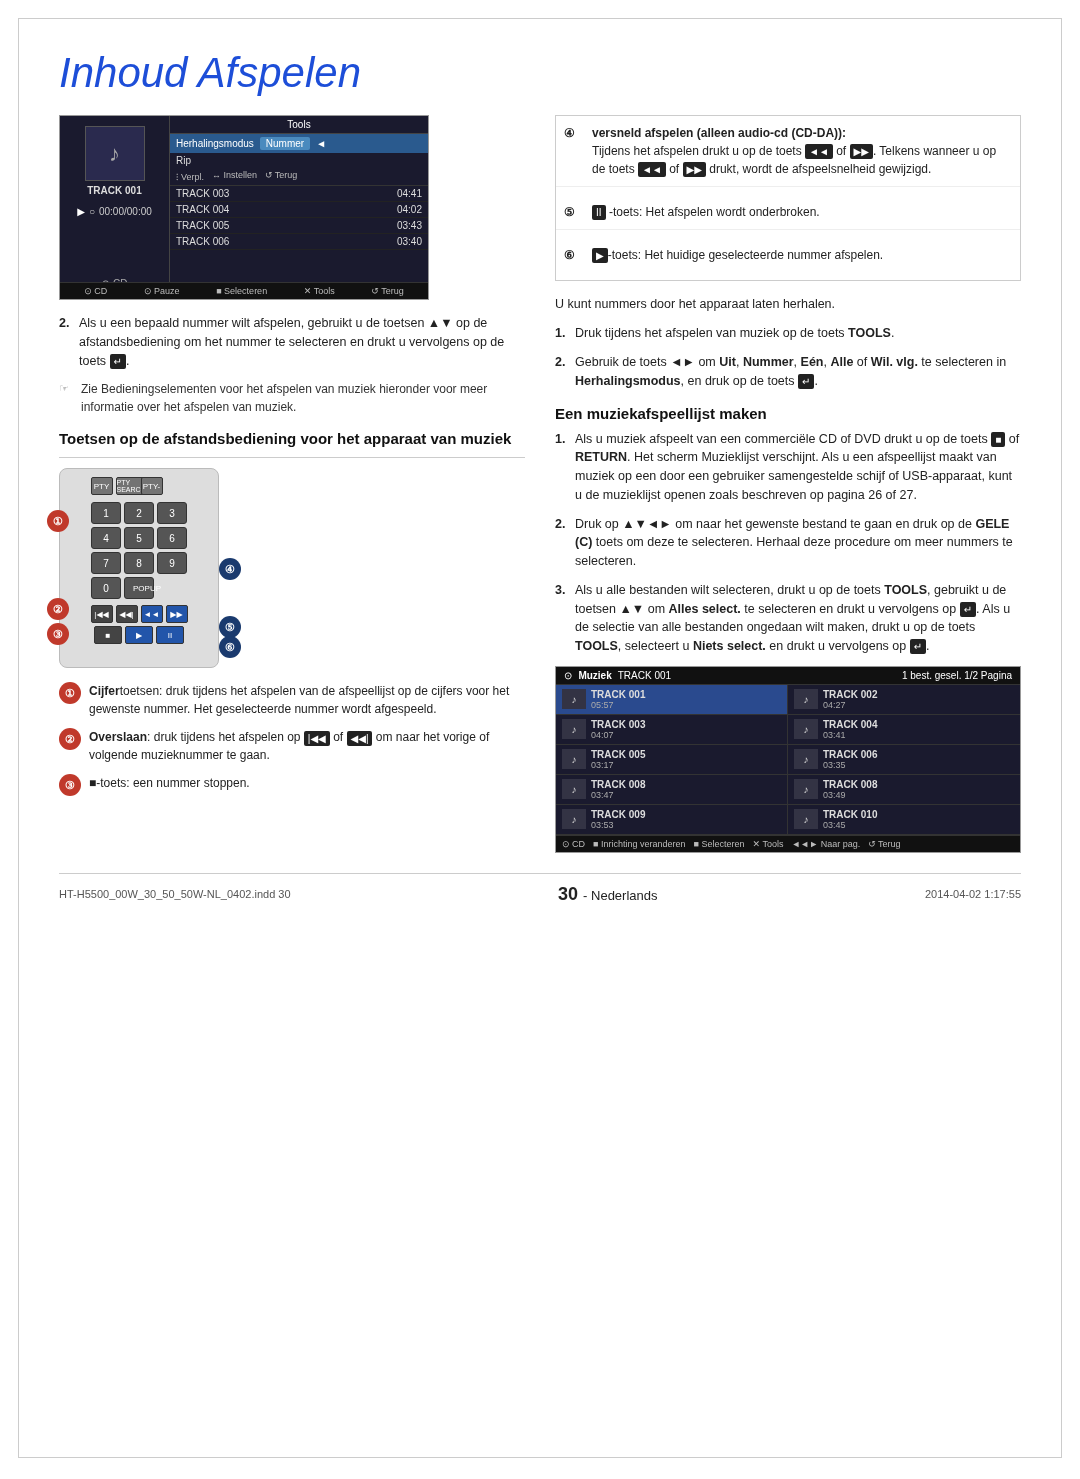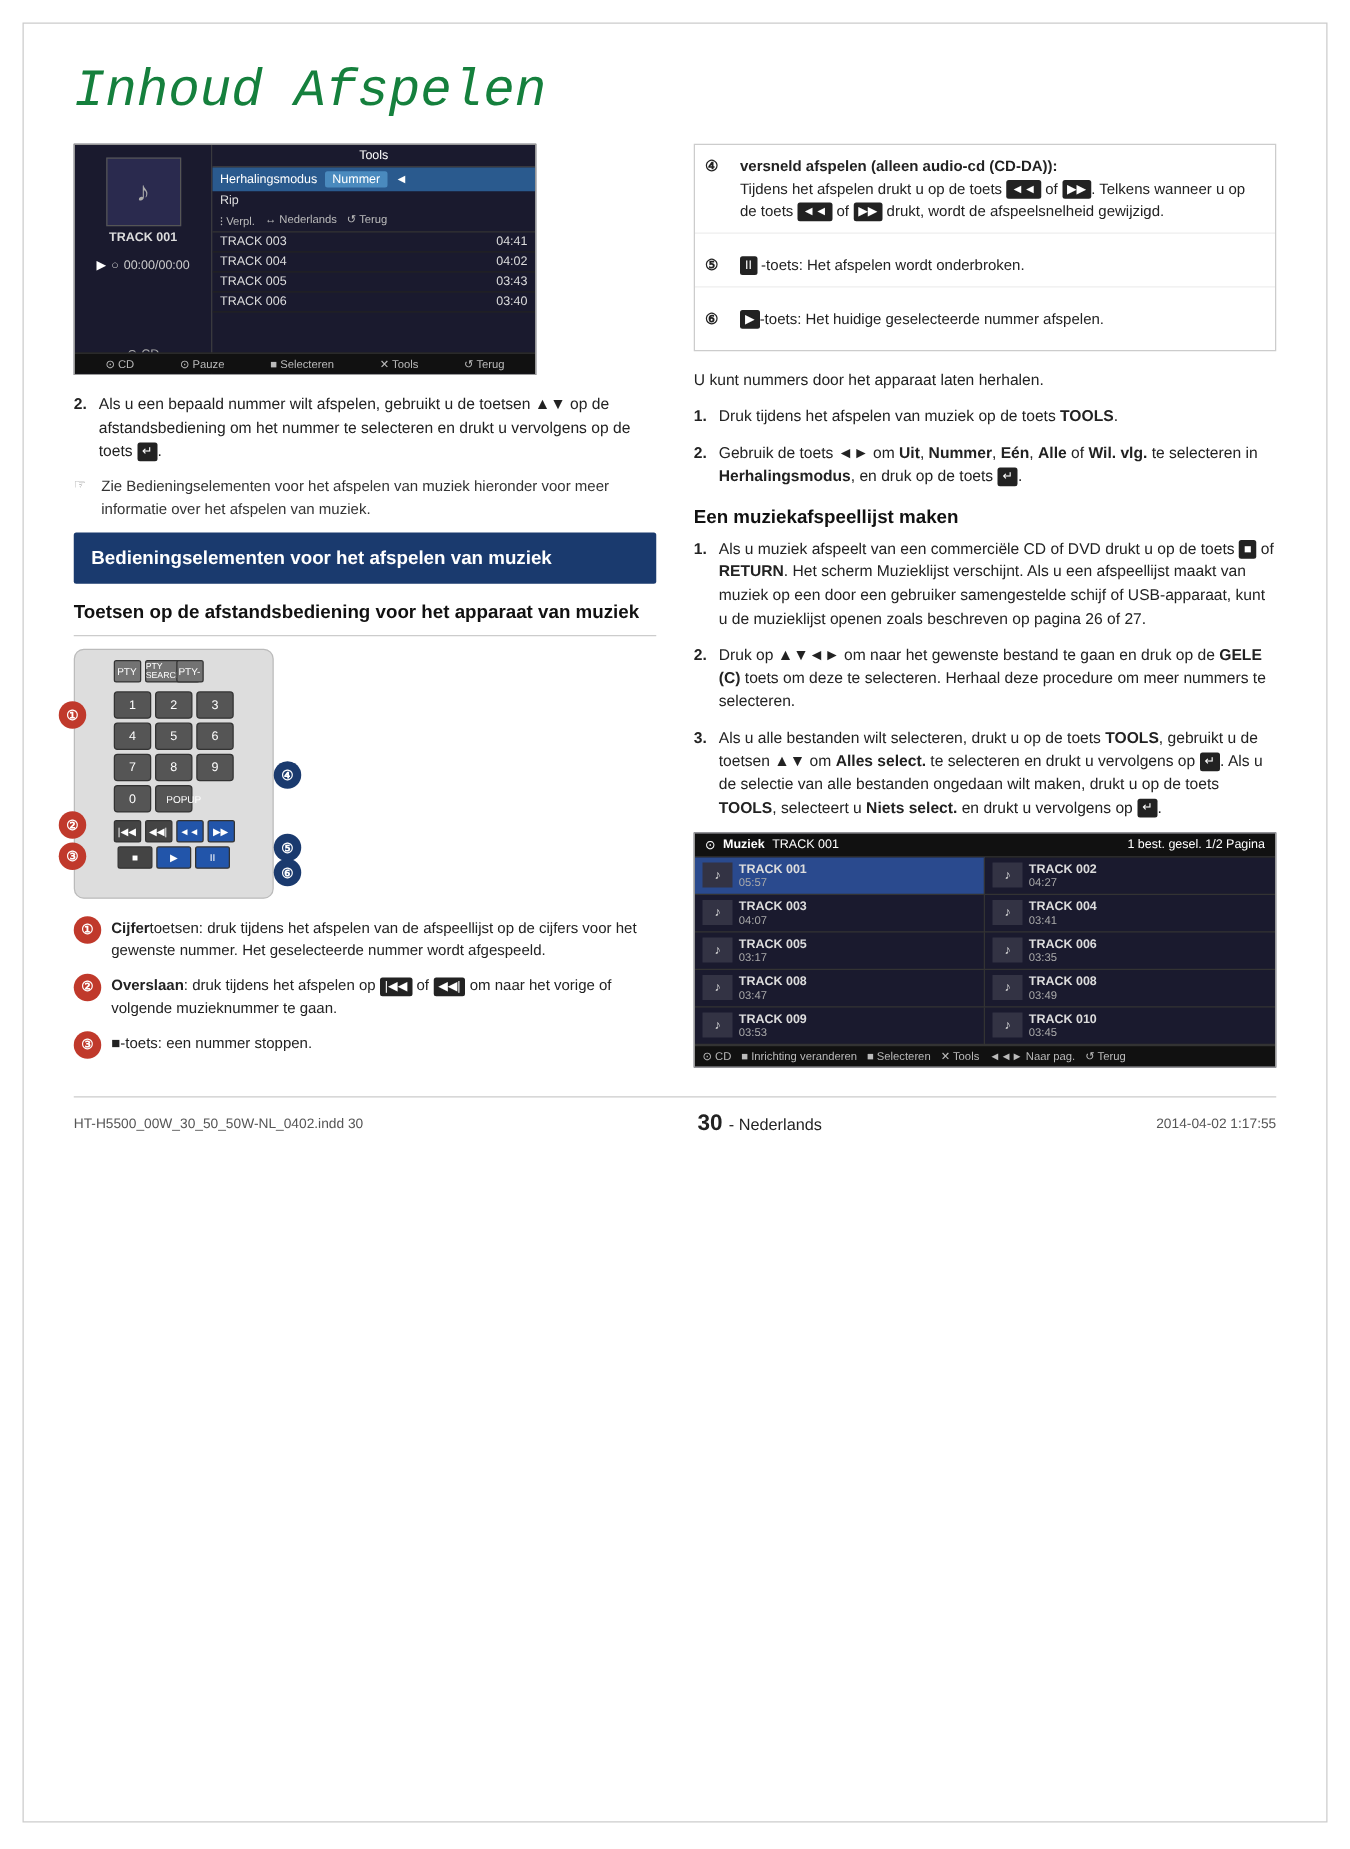--- a/index.html
+++ b/index.html
@@ -13,26 +13,26 @@
       font-size: 13px;
     }
     .page-border {
       border: 1px solid #ccc;
       margin: 18px;
       padding: 30px 40px 20px 40px;
       min-height: 1440px;
       position: relative;
     }
     h1.page-title {
-      font-family: Liberation Mono, monospace;
+      font-family: Liberation Sans, sans-serif;
       font-size: 42px;
       font-style: italic;
       font-weight: normal;
       margin-bottom: 18px;
-      color: #15803d;
+      color: #1d4ed8;
     }
     
     .cd-screen-area {
       border: 1px solid #999;
       display: flex;
       background: #1a1a2e;
       color: #fff;
       width: 370px;
       height: 185px;
       margin-bottom: 14px;
@@ -417,21 +417,21 @@
         <div class="cd-right-panel">
           <div class="cd-tools-header">Tools</div>
           <div class="cd-menu-row">
             <span>Herhalingsmodus</span>
             <span class="active-tab">Nummer</span>
             <span>◄</span>
           </div>
           <div class="cd-rip-row">Rip</div>
           <div class="cd-nav-row">
             <span>⁝ Verpl.</span>
-            <span>↔ Nederlands</span>
+            <span>↔ Instellen</span>
             <span>↺ Terug</span>
           </div>
           <div class="cd-track-list">
             <div class="cd-track-item">
               <span>TRACK 003</span>
                 <span>04:41</span>
             </div>
             <div class="cd-track-item">
               <span>TRACK 004</span>
                 <span>04:02</span>
@@ -458,23 +458,20 @@
       <div class="bullet-item">
         <span class="bullet-num">2.</span>
         <span>Als u een bepaald nummer wilt afspelen, gebruikt u de toetsen ▲▼ op de afstandsbediening om het nummer te selecteren en drukt u vervolgens op de toets <span class="icon-inline">↵</span>.</span>
       </div>
 
       <div class="note-item">
         <span class="note-icon">☞</span>
         <span>Zie Bedieningselementen voor het afspelen van muziek hieronder voor meer informatie over het afspelen van muziek.</span>
       </div>
 
-      <div class="section-box">
-        <h2>Bedieningselementen voor het afspelen van muziek</h2>
-      </div>
 
 
       <div class="section-title">Toetsen op de afstandsbediening voor het apparaat van muziek</div>
       <div class="divider"></div>
 
       <div class="remote-area">
 
         <div style="position:relative; width:170px; flex-shrink:0;">
           <div class="remote-diagram">
 

